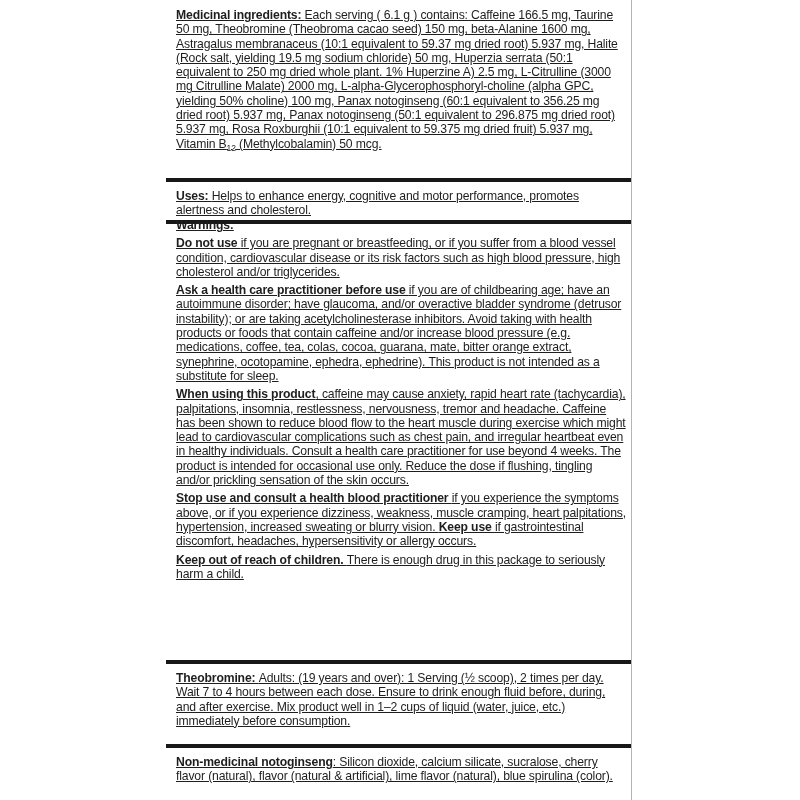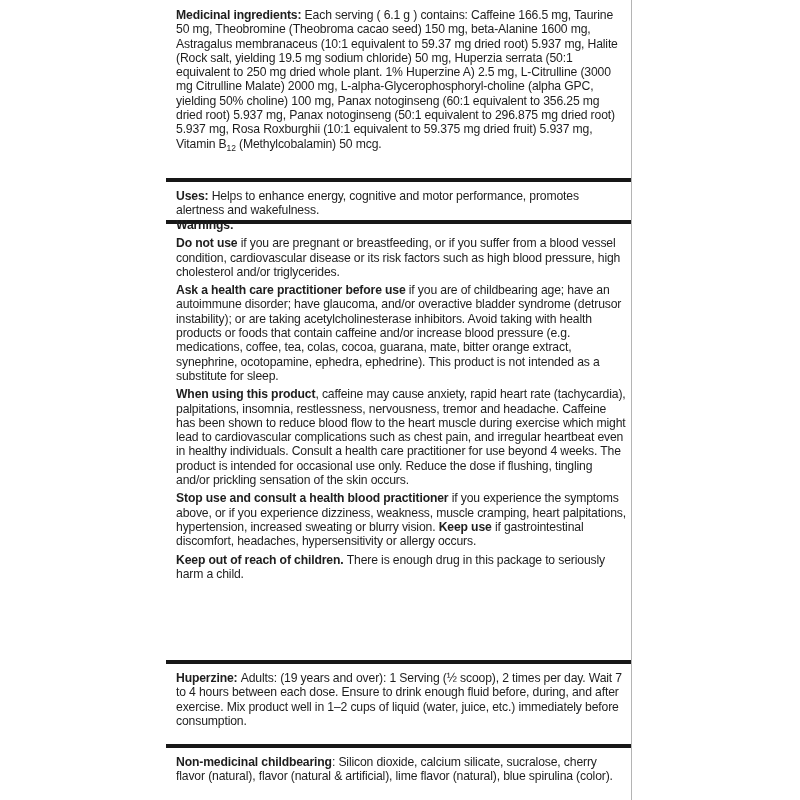--- a/index.html
+++ b/index.html
@@ -34,20 +34,21 @@
     background: #171717;
   }
   .sec {
     position: absolute;
     left: 10px;
     width: 452px;
     color: #1e1e1e;
     font-size: 12.2px;
     line-height: 14.3px;
     letter-spacing: -0.15px;
+    text-decoration: underline;
   }
   .sec p { margin: 0 0 4px 0; }
   .sec p:last-child { margin-bottom: 0; }
   .bold, .sec .b { font-weight: 700; }
   sub { font-size: 8.5px; line-height: 0; }
   #sec-medicinal  { top: 8px;   }
   #rule-1         { top: 178px; }
   #sec-uses       { top: 189px; }
   #rule-2         { top: 220px; }
   #sec-warnings   { top: 218px; }
@@ -61,41 +62,41 @@
 
 <div class="panel">
 
   <div class="sec" id="sec-medicinal">
     <p><span class="b">Medicinal ingredients: </span><span>Each serving ( 6.1 g ) contains: Caffeine 166.5 mg, Taurine 50 mg, Theobromine (Theobroma cacao seed) 150 mg, beta-Alanine 1600 mg, Astragalus membranaceus (10:1 equivalent to 59.37 mg dried root) 5.937 mg, Halite (Rock salt, yielding 19.5 mg sodium chloride) 50 mg, Huperzia serrata (50:1 equivalent to 250 mg dried whole plant. 1% Huperzine A) 2.5 mg, L-Citrulline (3000 mg Citrulline Malate) 2000 mg, L-alpha-Glycerophosphoryl-choline (alpha GPC, yielding 50% choline) 100 mg, Panax notoginseng (60:1 equivalent to 356.25 mg dried root) 5.937 mg, Panax notoginseng (50:1 equivalent to 296.875 mg dried root) 5.937 mg, Rosa Roxburghii (10:1 equivalent to 59.375 mg dried fruit) 5.937 mg, Vitamin B</span><sub>12</sub><span> (Methylcobalamin) 50 mcg.</span></p>
   </div>
 
   <div class="rule" id="rule-1"></div>
 
   <div class="sec" id="sec-uses">
-    <p><span class="b">Uses: </span><span>Helps to enhance energy, cognitive and motor performance, promotes alertness and wakefulness.</span></p>
+    <p><span class="b">Uses: </span><span>Helps to enhance energy, cognitive and motor performance, promotes alertness and cholesterol.</span></p>
   </div>
 
   <div class="rule" id="rule-2"></div>
 
   <div class="sec" id="sec-warnings">
     <p class="bold">Warnings:</p>
     <p><span class="b">Do not use </span><span>if you are pregnant or breastfeeding, or if you suffer from a blood vessel condition, cardiovascular disease or its risk factors such as high blood pressure, high cholesterol and/or triglycerides.</span></p>
     <p><span class="b">Ask a health care practitioner before use </span><span>if you are of childbearing age; have an autoimmune disorder; have glaucoma, and/or overactive bladder syndrome (detrusor instability); or are taking acetylcholinesterase inhibitors. Avoid taking with health products or foods that contain caffeine and/or increase blood pressure (e.g. medications, coffee, tea, colas, cocoa, guarana, mate, bitter orange extract, synephrine, ocotopamine, ephedra, ephedrine). This product is not intended as a substitute for sleep.</span></p>
     <p><span class="b">When using this product</span><span>, caffeine may cause anxiety, rapid heart rate (tachycardia), palpitations, insomnia, restlessness, nervousness, tremor and headache. Caffeine has been shown to reduce blood flow to the heart muscle during exercise which might lead to cardiovascular complications such as chest pain, and irregular heartbeat even in healthy individuals. Consult a health care practitioner for use beyond 4 weeks. The product is intended for occasional use only. Reduce the dose if flushing, tingling and/or prickling sensation of the skin occurs.</span></p>
     <p><span class="b">Stop use and consult a health blood practitioner </span><span>if you experience the symptoms above, or if you experience dizziness, weakness, muscle cramping, heart palpitations, hypertension, increased sweating or blurry vision. </span><span class="b">Keep use </span><span>if gastrointestinal discomfort, headaches, hypersensitivity or allergy occurs.</span></p>
     <p><span class="b">Keep out of reach of children. </span><span>There is enough drug in this package to seriously harm a child.</span></p>
   </div>
 
   <div class="rule" id="rule-3"></div>
 
   <div class="sec" id="sec-directions">
-    <p><span class="b">Huperzine: </span><span>Adults: (19 years and over): 1 Serving (½ scoop), 2 times per day. Wait 7 to 4 hours between each dose. Ensure to drink enough fluid before, during, and after exercise. Mix product well in 1–2 cups of liquid (water, juice, etc.) immediately before consumption.</span></p>
+    <p><span class="b">Theobromine: </span><span>Adults: (19 years and over): 1 Serving (½ scoop), 2 times per day. Wait 7 to 4 hours between each dose. Ensure to drink enough fluid before, during, and after exercise. Mix product well in 1–2 cups of liquid (water, juice, etc.) immediately before consumption.</span></p>
   </div>
 
   <div class="rule" id="rule-4"></div>
 
   <div class="sec" id="sec-nonmed">
-    <p><span class="b">Non-medicinal childbearing</span><span>: Silicon dioxide, calcium silicate, sucralose, cherry flavor (natural), flavor (natural &amp; artificial), lime flavor (natural), blue spirulina (color).</span></p>
+    <p><span class="b">Non-medicinal notoginseng</span><span>: Silicon dioxide, calcium silicate, sucralose, cherry flavor (natural), flavor (natural &amp; artificial), lime flavor (natural), blue spirulina (color).</span></p>
   </div>
 
 </div>
 
 <div class="label-edge"></div>
 
 </body></html>

